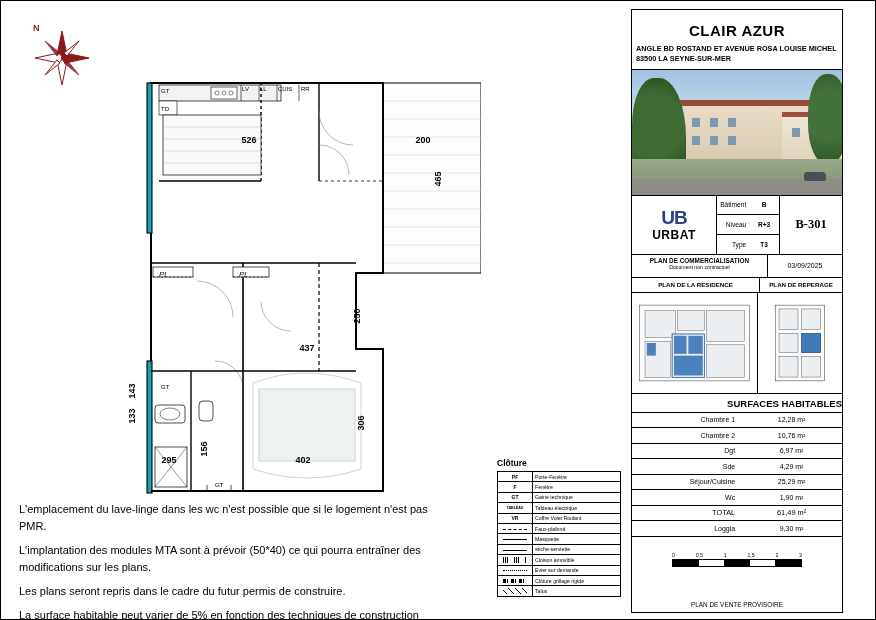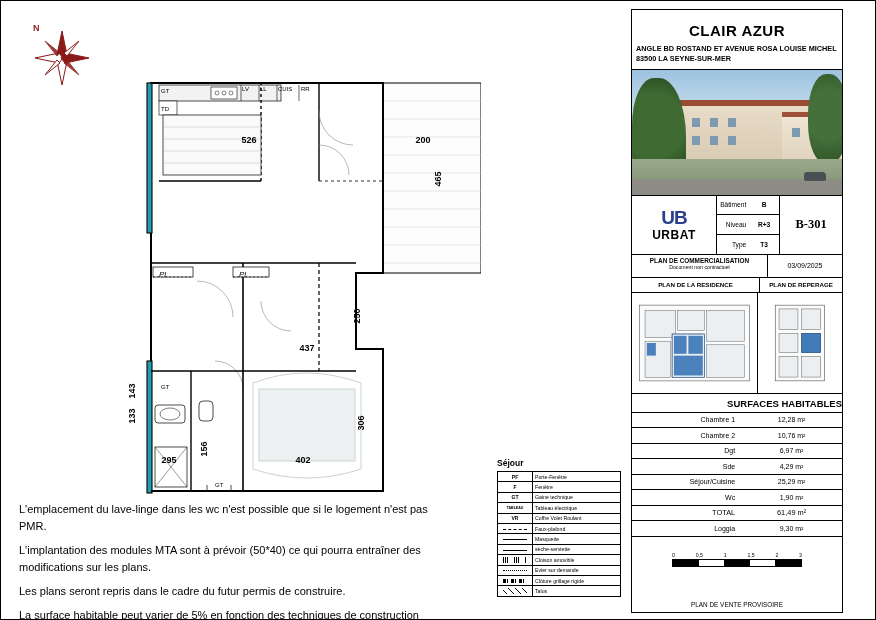--- a/index.html
+++ b/index.html
@@ -488,21 +488,21 @@
   </div>
 
   <div class="notes">
     <p>L'emplacement du lave-linge dans les wc n'est possible que si le logement n'est pas PMR.</p>
     <p>L'implantation des modules MTA sont à prévoir (50*40) ce qui pourra entraîner des modifications sur les plans.</p>
     <p>Les plans seront repris dans le cadre du futur permis de construire.</p>
     <p>La surface habitable peut varier de 5% en fonction des techniques de construction choisies.</p>
   </div>
 
   <div class="legend">
-    <div class="title">Séjour</div>
+    <div class="title">Clôture</div>
     <table>
       <tbody>
           <tr>
         <td class="sym">PF</td>
         <td class="lbl">Porte-Fenêtre</td>
       </tr>
       <tr>
         <td class="sym">F</td>
         <td class="lbl">Fenêtre</td>
       </tr>

